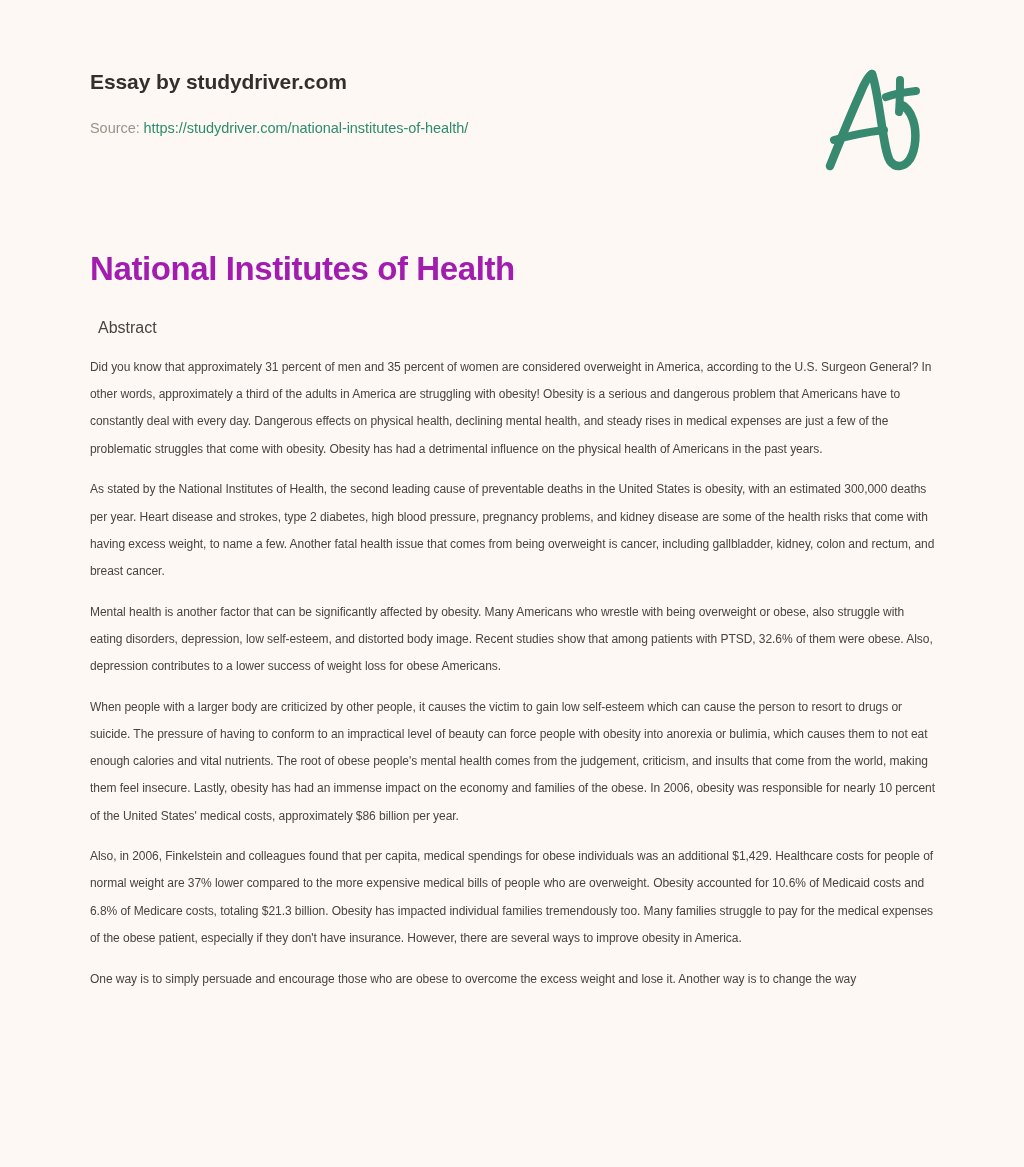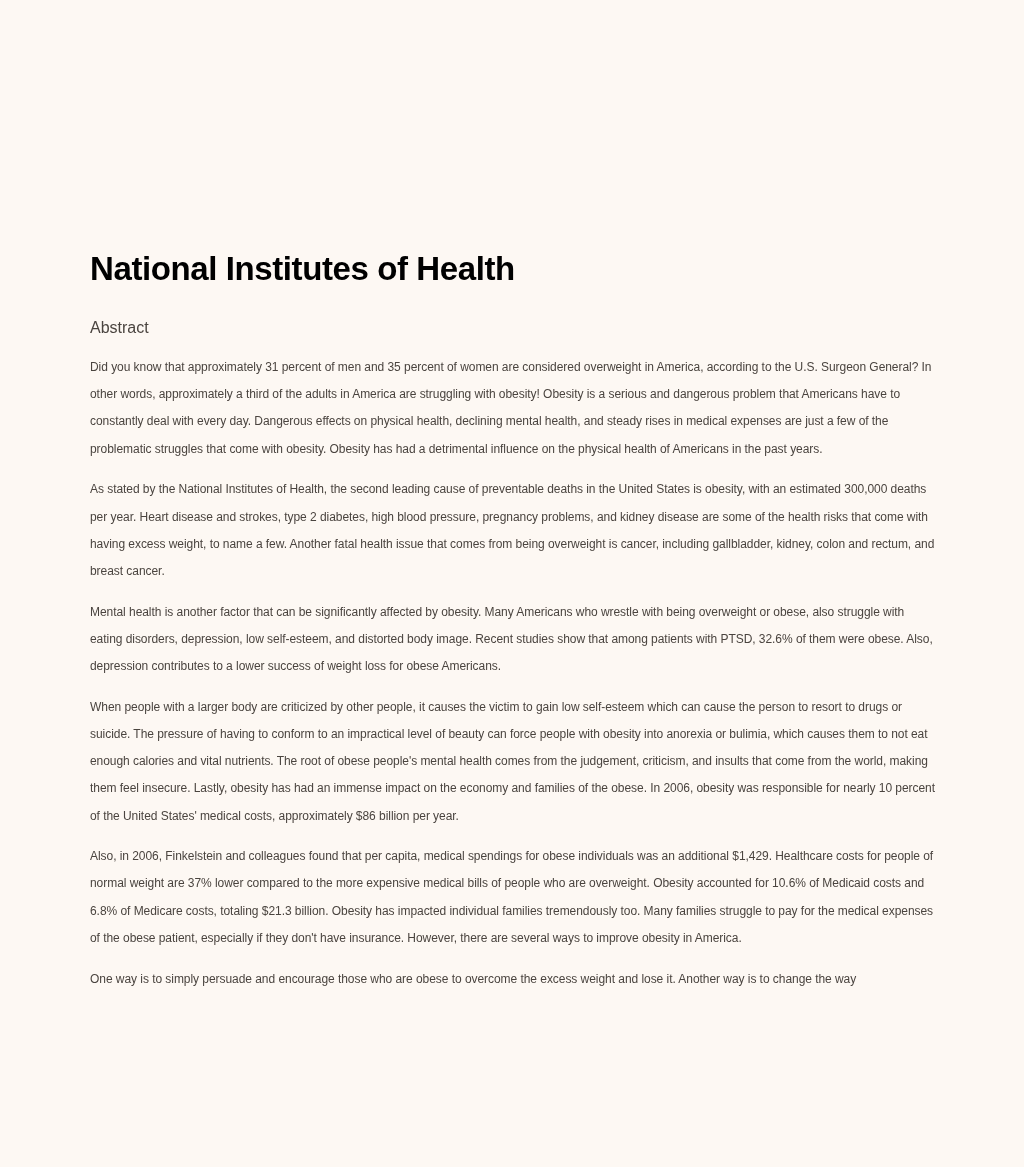--- a/index.html
+++ b/index.html
@@ -73,27 +73,27 @@
   .logo svg { display: block; width: 100%; height: 100%; }
 
   
   .title {
     position: absolute;
     left: 90px;
     top: 250px;
     font-size: 33px;
     font-weight: bold;
     letter-spacing: -0.4px;
-    color: #000000;
+    color: #a21caf;
     white-space: nowrap;
   }
 
   .abstract-label {
     position: absolute;
-    left: 90px;
+    left: 98px;
     top: 319px;
     font-size: 16px;
     color: #4a443f;
   }
 
   
   .body-copy {
     position: absolute;
     left: 90px;
     top: 354px;
@@ -109,20 +109,48 @@
     text-align: left;
   }
 
   .body-copy p:last-child { margin-bottom: 0; }
 </style>
 </head>
 <body>
 
 <div class="page">
 
+  <div class="header">
+
+    <div class="byline">Essay by studydriver.com</div>
+
+    <div class="source-line">
+      <span class="source-label">Source:</span>
+      <a class="source-url" href="#">https://studydriver.com/national-institutes-of-health/</a>
+    </div>
+
+    <div class="logo">
+      <svg viewBox="0 0 118 112" xmlns="http://www.w3.org/2000/svg">
+        <g fill="none" stroke="#378a70" stroke-linecap="round" stroke-linejoin="round">
+
+          <path d="M18 104 C 26 84, 38 54, 48 32 C 52 22, 56 14, 60 12" stroke-width="8.5"></path>
+
+          <path d="M60 12 C 63 20, 66 38, 69 58 C 72 78, 74 92, 78 99
+                   C 83 106, 92 106, 98 97 C 104 87, 105 70, 101 58
+                   C 98 49, 93 44, 88 42" stroke-width="8.5"></path>
+
+          <path d="M22 78 C 36 74, 56 70, 72 68" stroke-width="8"></path>
+
+          <path d="M74 35 C 82 32, 94 30, 104 29" stroke-width="8"></path>
+
+          <path d="M88 18 C 88 27, 88 40, 87 50" stroke-width="8"></path>
+        </g>
+      </svg>
+    </div>
+  </div>
 
   <h1 class="title">National Institutes of Health</h1>
 
   <div class="abstract-label">Abstract</div>
 
   <div class="body-copy">
     <p>Did you know that approximately 31 percent of men and 35 percent of women are considered overweight in America, according to the U.S. Surgeon General? In other words, approximately a third of the adults in America are struggling with obesity! Obesity is a serious and dangerous problem that Americans have to constantly deal with every day. Dangerous effects on physical health, declining mental health, and steady rises in medical expenses are just a few of the problematic struggles that come with obesity. Obesity has had a detrimental influence on the physical health of Americans in the past years.</p>
     <p>As stated by the National Institutes of Health, the second leading cause of preventable deaths in the United States is obesity, with an estimated 300,000 deaths per year. Heart disease and strokes, type 2 diabetes, high blood pressure, pregnancy problems, and kidney disease are some of the health risks that come with having excess weight, to name a few. Another fatal health issue that comes from being overweight is cancer, including gallbladder, kidney, colon and rectum, and breast cancer.</p>
     <p>Mental health is another factor that can be significantly affected by obesity. Many Americans who wrestle with being overweight or obese, also struggle with eating disorders, depression, low self-esteem, and distorted body image. Recent studies show that among patients with PTSD, 32.6% of them were obese. Also, depression contributes to a lower success of weight loss for obese Americans.</p>
     <p>When people with a larger body are criticized by other people, it causes the victim to gain low self-esteem which can cause the person to resort to drugs or suicide. The pressure of having to conform to an impractical level of beauty can force people with obesity into anorexia or bulimia, which causes them to not eat enough calories and vital nutrients. The root of obese people's mental health comes from the judgement, criticism, and insults that come from the world, making them feel insecure. Lastly, obesity has had an immense impact on the economy and families of the obese. In 2006, obesity was responsible for nearly 10 percent of the United States' medical costs, approximately $86 billion per year.</p>

